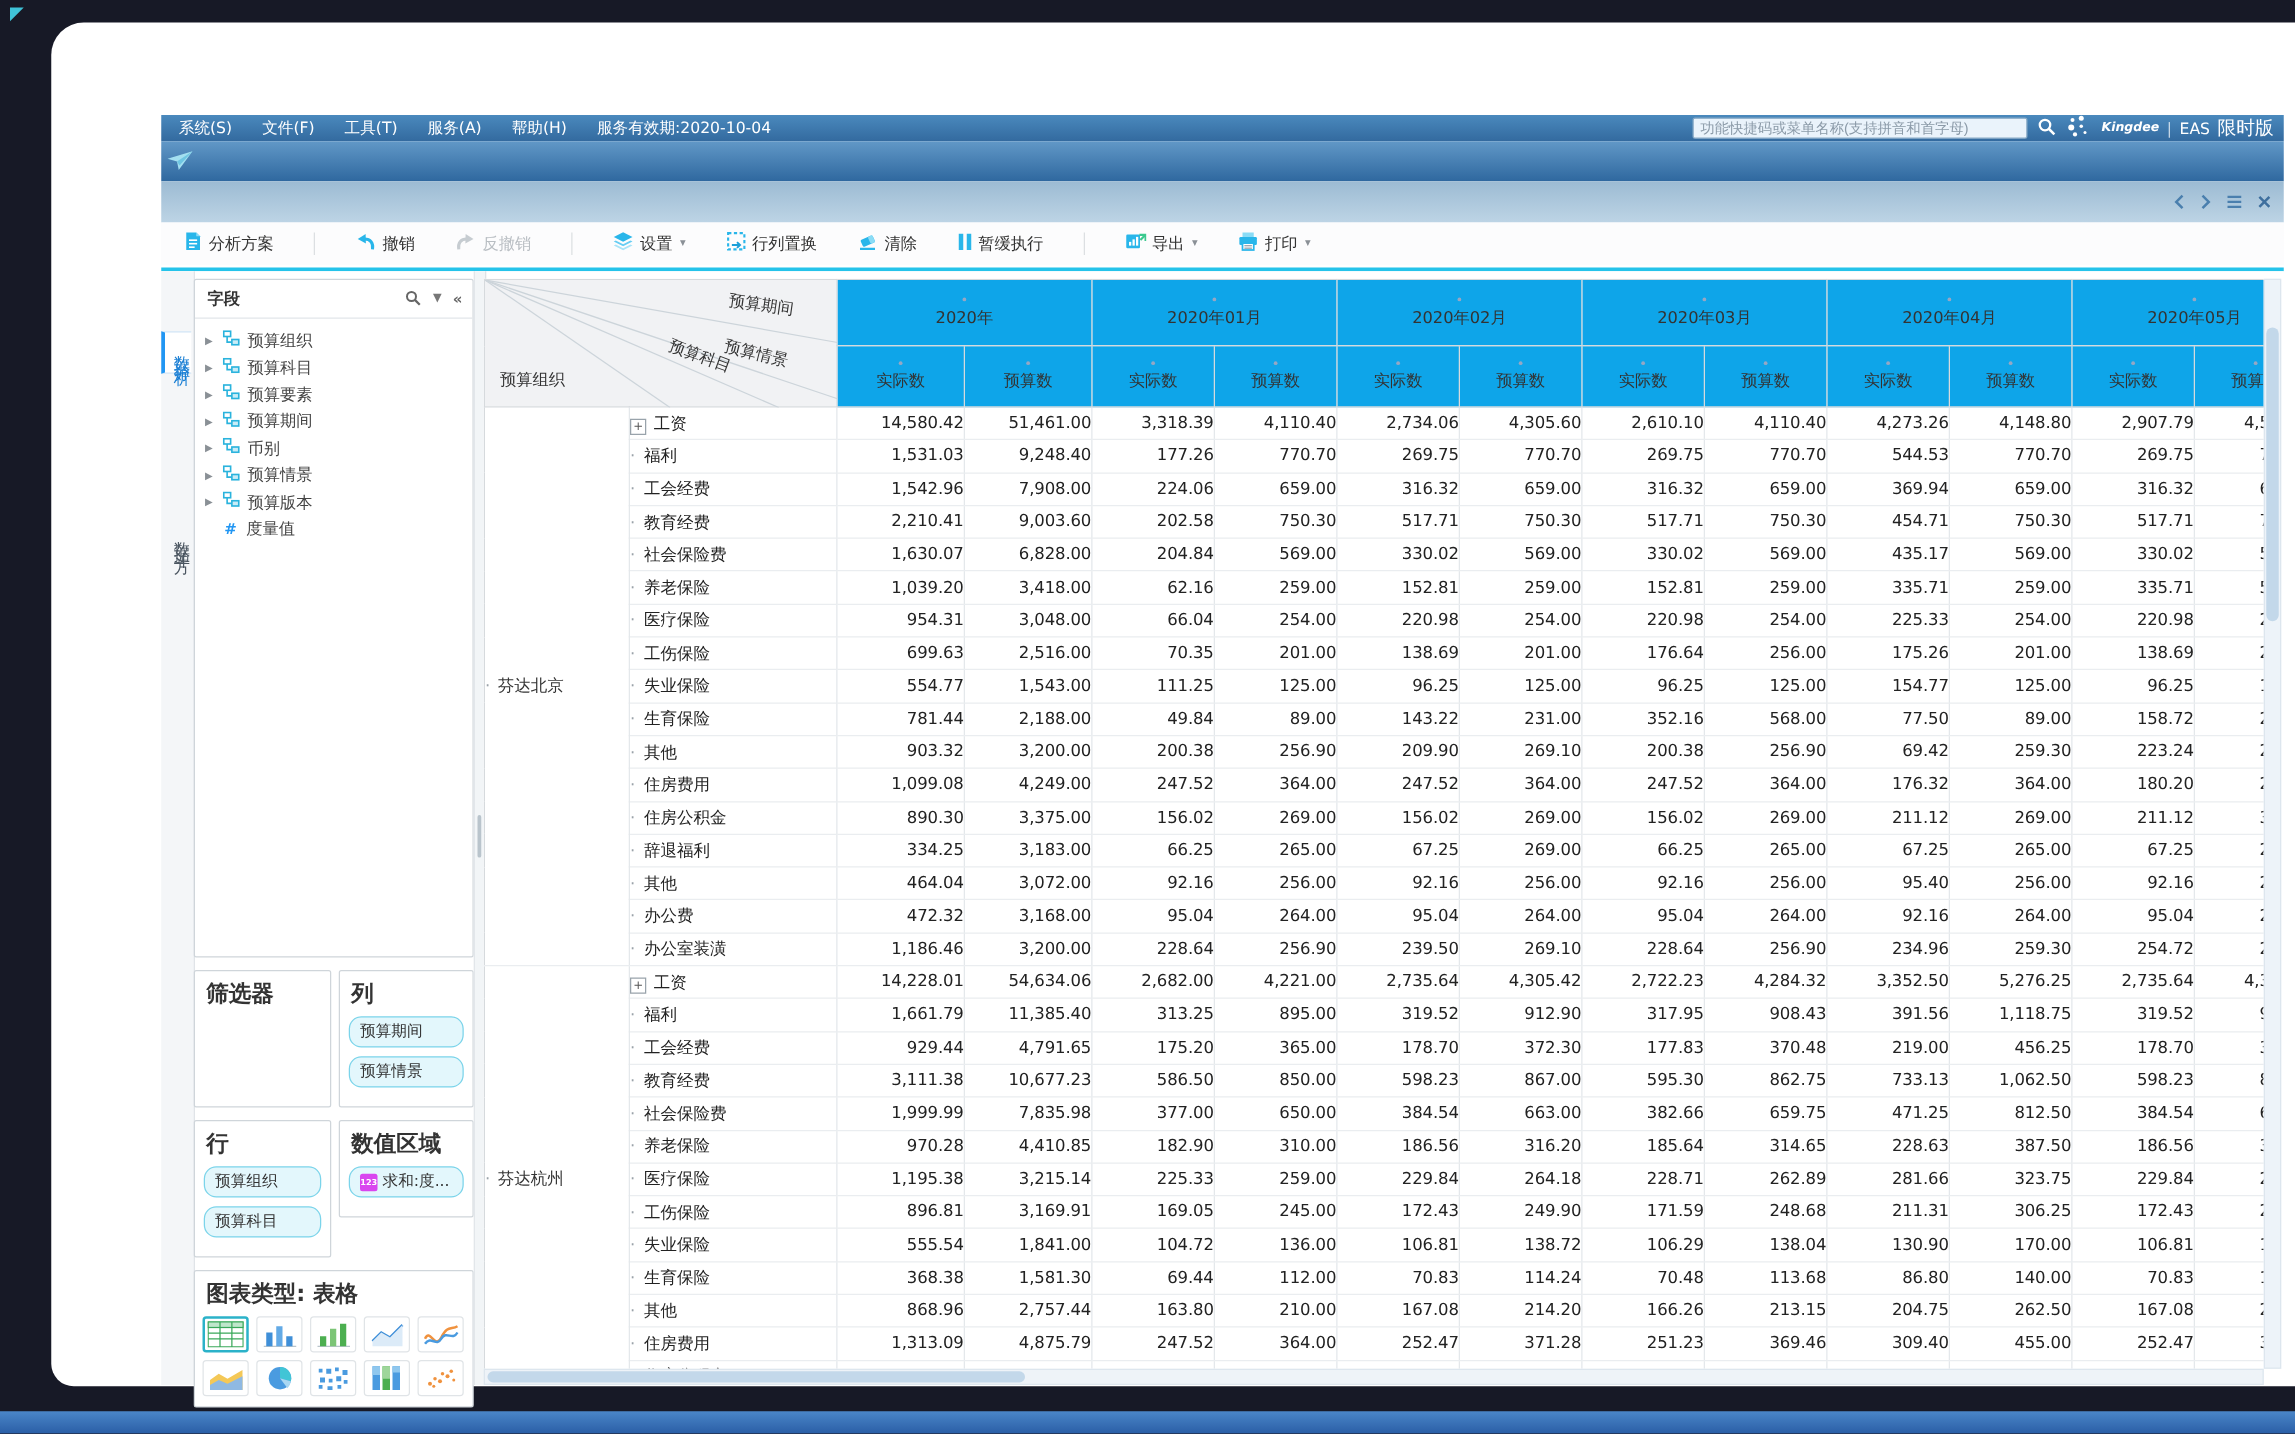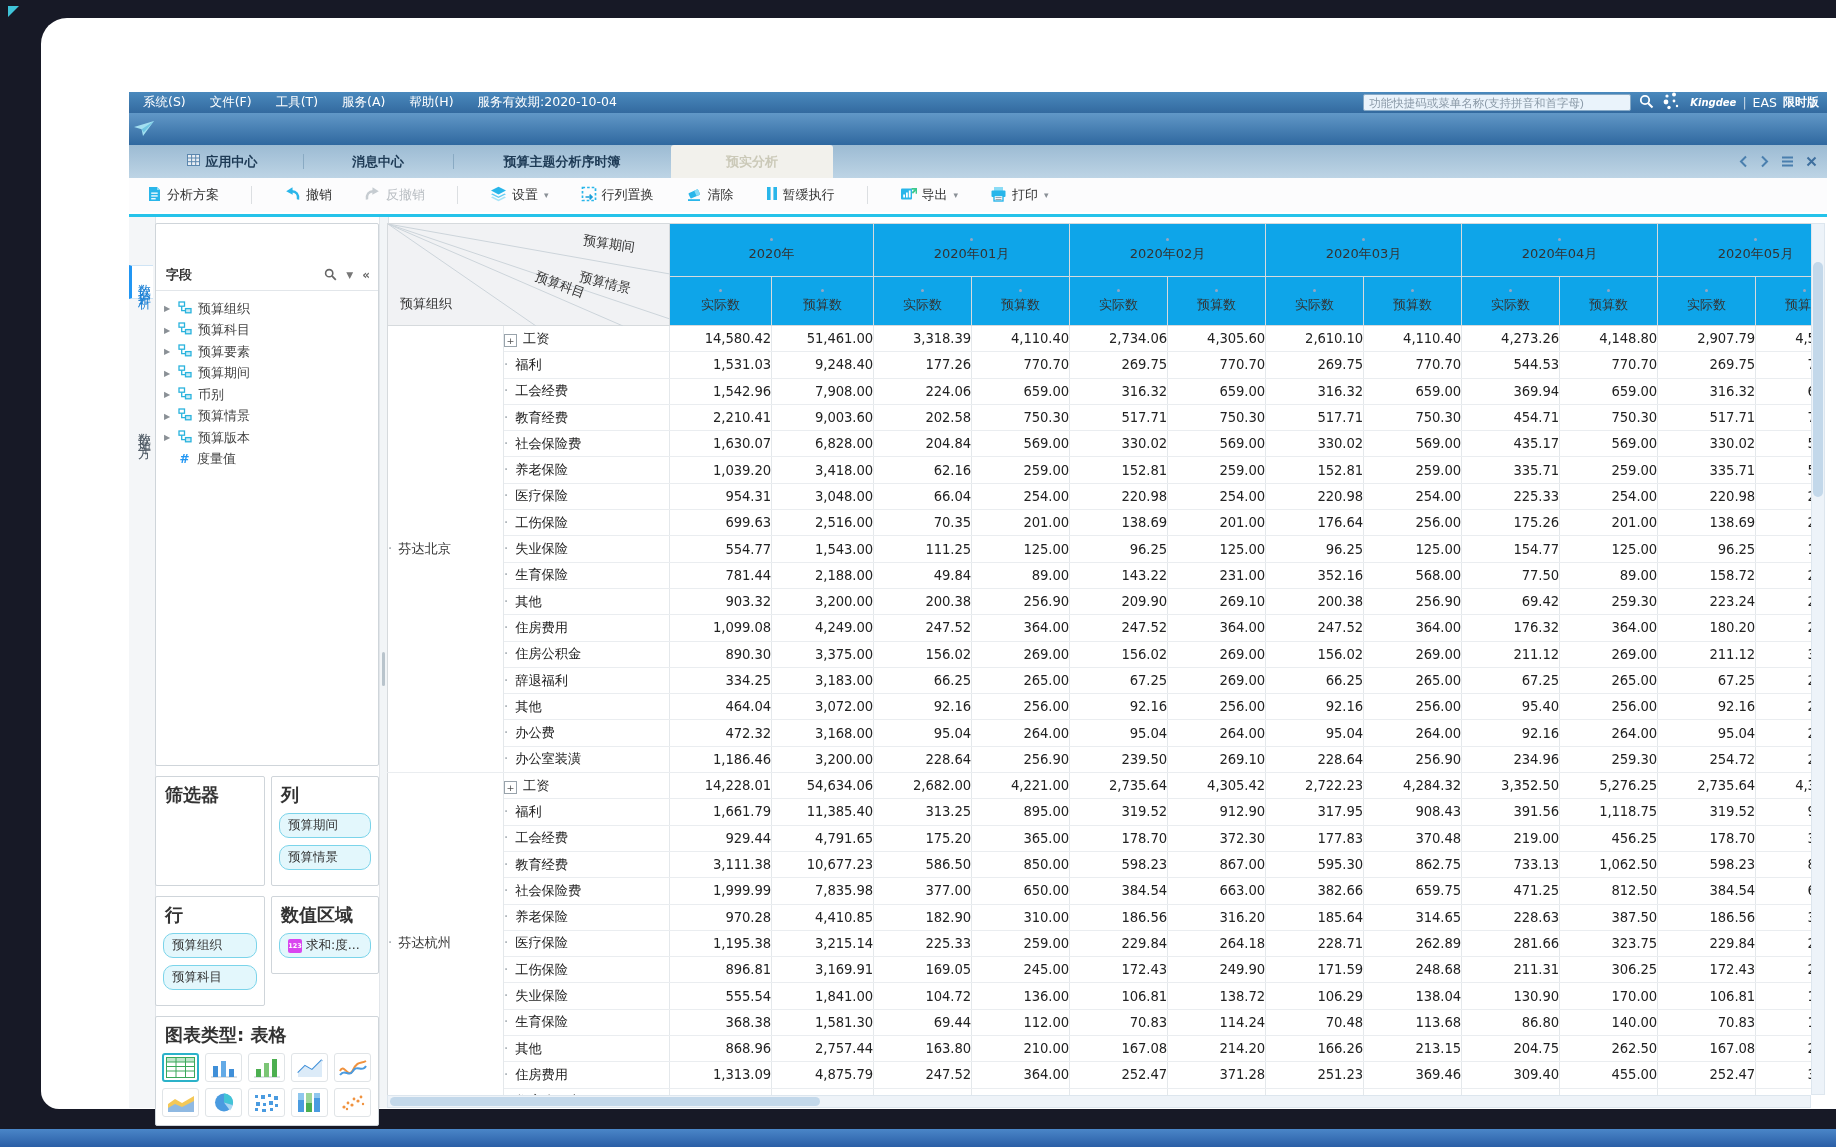--- a/index.html
+++ b/index.html
@@ -21,21 +21,21 @@
   .menu-item{cursor:default;}
   .service-note{margin-left:24px;}
   .menubar-right{margin-left:auto;display:flex;align-items:center;gap:8px;padding-right:8px;}
   .search-input{width:256px;height:15px;background:#eaf3fb;border:1px solid #86a9c6;
     font-size:11.5px;color:#5a6c7c;padding:0 5px;border-radius:2px;}
   .search-input::placeholder{color:#8b9aa8;}
   .brand{display:flex;align-items:center;gap:6px;color:#fff;white-space:nowrap;}
   .brand-name{font-style:italic;font-weight:bold;font-size:10px;}
   .brand-sep{opacity:.7;}
   .brand-suffix{font-size:12.5px;}
-  .brand-badge{font-size:12px;font-weight:bold;}
+  .brand-badge{font-size:15px;font-weight:normal;}
 
   
   .iconbar{position:absolute;left:0;right:0;top:21px;height:32px;
     background:linear-gradient(180deg,#6198c7,#2f689f);}
   .plane-icon{position:absolute;left:4px;top:7px;}
 
   
   .tabbar{position:absolute;left:0;right:0;top:53px;height:33px;
     background:linear-gradient(180deg,#9cbbd3,#bdd4e5);display:flex;align-items:stretch;
     padding-left:12px;box-sizing:border-box;}
@@ -60,21 +60,21 @@
   .bodyarea{position:absolute;left:0;right:0;top:125px;height:891px;background:#fff;}
 
   .side-tabs{position:absolute;left:0;top:0;bottom:0;width:26px;background:#f4f6f8;border-right:1px solid #e0e4e8;}
   .side-tab{position:absolute;left:0;width:24px;writing-mode:vertical-rl;text-orientation:upright;
     letter-spacing:4px;font-size:13px;text-align:center;cursor:pointer;padding:8px 0;}
   .side-tab.active{top:48px;background:#fff;color:#1a7fd4;border:1px solid #cfe4f5;border-left:3px solid #2196f3;border-right:none;box-sizing:border-box;}
   .side-tab.inactive{top:198px;color:#4a5560;}
 
   .panel{position:absolute;background:#fff;border:1px solid #cfd5da;box-sizing:border-box;border-radius:2px;}
   .field-panel{left:26px;top:6px;width:224px;height:543px;}
-  .field-head{height:30px;border-bottom:1px solid #e2e6ea;display:flex;align-items:center;padding:0 8px 0 10px;margin-top:36px;}
+  .field-head{height:30px;border-bottom:1px solid #e2e6ea;display:flex;align-items:center;padding:0 8px 0 10px;}
   .field-title{font-size:13px;font-weight:bold;color:#333;}
   .field-head-icons{margin-left:auto;display:flex;align-items:center;gap:9px;color:#666;}
   .fh-caret{font-size:9px;color:#777;cursor:pointer;}
   .fh-collapse{font-size:12px;color:#666;cursor:pointer;font-weight:bold;}
   .tree{padding:7px 0 0 8px;}
   .tree-item{display:flex;align-items:center;gap:6px;height:21.5px;font-size:13px;color:#444;cursor:pointer;}
   .tree-arrow{color:#8a9096;font-size:8px;width:8px;}
   .tree-measure-hash{color:#2196f3;font-weight:bold;font-size:12px;width:13px;text-align:center;}
 
   .panel-title{font-size:18px;font-weight:bold;color:#333;padding:6px 0 4px 9px;}
@@ -173,38 +173,20 @@
       </div>
 
       <div class="iconbar">
         <span class="plane-icon" id="plane-icon-slot"><svg width="22" height="18" viewBox="0 0 22 18">
               <path d="M1 7 21 1 10 16 8.6 9.2Z" fill="#a3dff0"></path>
               <path d="M8.6 9.2 21 1 10.6 12.4Z" fill="#6fc6e2"></path>
             </svg></span>
       </div>
 
       <div class="tabbar">
-        <div id="tabs" style="display:flex;">
-            <div class="tab" style="width: 162px;">
-              <span><svg width="13" height="12" viewBox="0 0 13 12">
-                  <rect x="0.5" y="0.5" width="12" height="11" fill="#e8eef4" stroke="#5b87ae"></rect>
-                  <path d="M0.5 4h12M0.5 7.7h12M4.6 0.5v11M8.7 0.5v11" stroke="#5b87ae"></path>
-                </svg></span>
-              <span>应用中心</span>
-            </div>
-            <div class="tab" style="width: 150px;">
-              <span>消息中心</span>
-            </div>
-            <div class="tab" style="width: 218px;">
-              <span>预算主题分析序时簿</span>
-            </div>
-            <div class="tab active" style="width: 162px;">
-              <span>预实分析</span>
-            </div>
-          </div>
         <div class="tabbar-right" id="tab-nav">
             <span class="tab-nav">
               <svg width="9" height="13" viewBox="0 0 9 13">
                 <path d="M7 1.5 2 6.5 7 11.5" stroke="#4a7fae" stroke-width="2" fill="none"></path>
               </svg>
             </span>
             <span class="tab-nav">
               <svg width="9" height="13" viewBox="0 0 9 13">
                 <path d="M2 1.5 7 6.5 2 11.5" stroke="#4a7fae" stroke-width="2" fill="none"></path>
               </svg>

